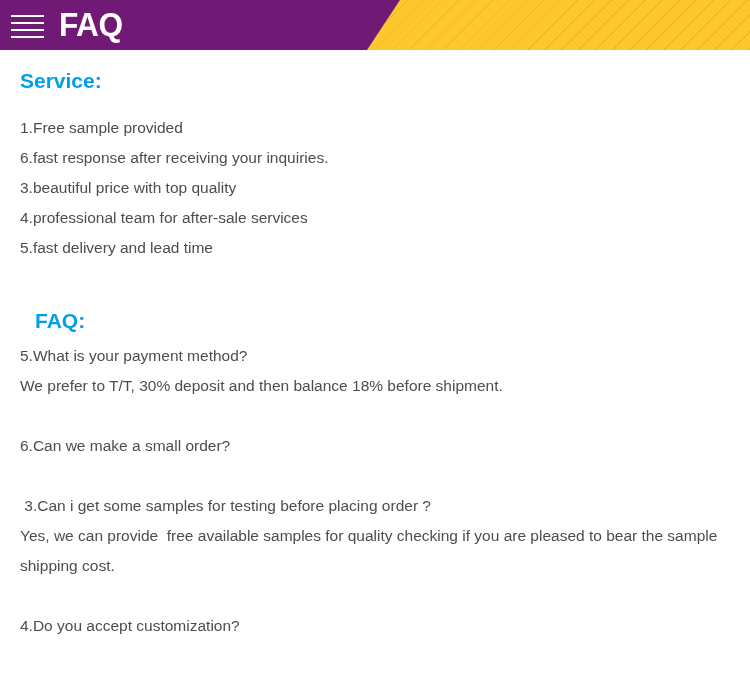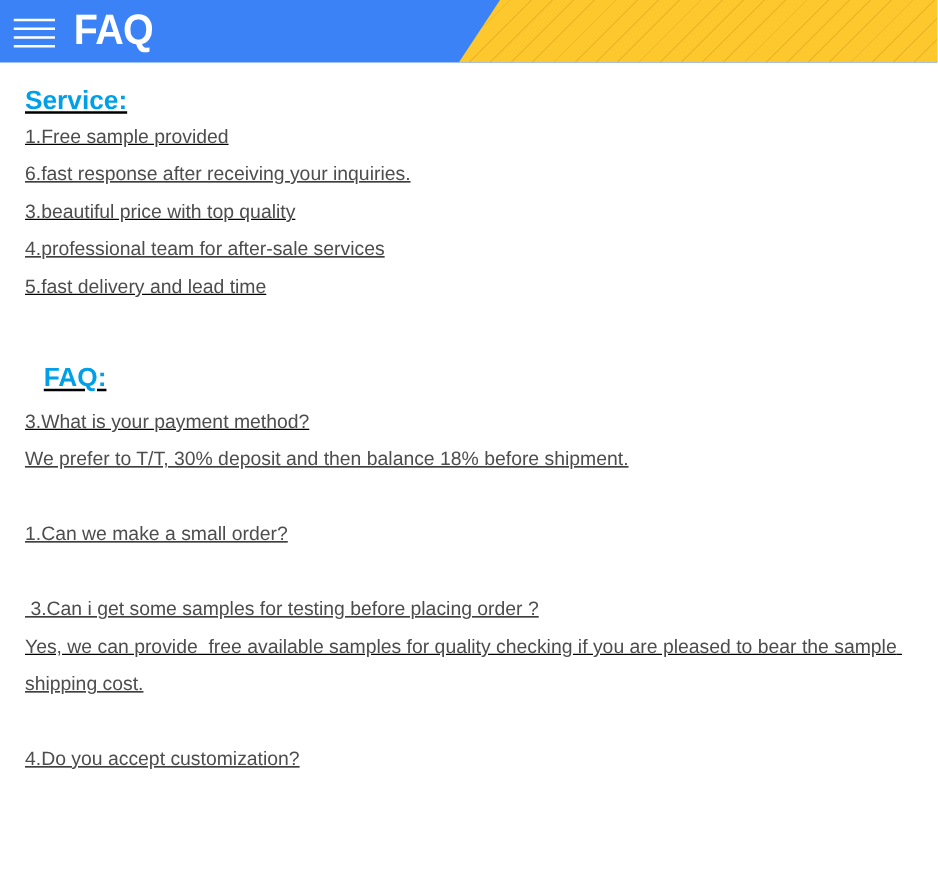--- a/index.html
+++ b/index.html
@@ -13,21 +13,21 @@
     font-family: "Liberation Sans", "DejaVu Sans", sans-serif;
     overflow: hidden;
     position: relative;
   }
 
   
   .banner {
     position: relative;
     width: 750px;
     height: 50px;
-    background: #3b82f6;
+    background: #701a75;
     overflow: hidden;
     text-align: right;
   }
   
   .banner-accent {
     position: absolute;
     top: 0;
     left: 0;
     width: 750px;
     height: 50px;
@@ -76,40 +76,39 @@
     transform-origin: left center;
     margin-top: -2px;
     white-space: nowrap;
   }
 
   
   .content {
     padding: 0 20px;
     box-sizing: border-box;
     width: 750px;
-    text-decoration: underline;
   }
   .section-heading {
     color: #00a0e9;
     font-size: 21px;
     font-weight: bold;
     letter-spacing: 0px;
   }
   #service-heading { margin: 19px 0 0 0; }
   #faq-heading { margin: 0 0 0 15px; }
 
   .line {
     color: #4d4d4d;
     font-size: 15.5px;
     line-height: 30px;
     white-space: pre;
   }
   .line.wrap { white-space: pre-wrap; }
 
-  .service-list { margin-top: 2px; }
+  .service-list { margin-top: 20px; }
   .spacer-block { height: 46px; }
   .spacer-qa { height: 30px; }
   .faq-list { margin-top: 8px; }
 </style>
 </head>
 <body>
 
 <div class="banner">
   <div class="banner-accent"></div>
   <div class="banner-inner">
@@ -137,28 +136,28 @@
   </div>
 
   <div class="spacer-block"></div>
 
   <div>
     <div id="faq-heading" class="section-heading">FAQ:</div>
 
     <div class="faq-list">
 
       <div>
-        <div class="line">3.What is your payment method?</div>
+        <div class="line">5.What is your payment method?</div>
         <div class="line wrap">We prefer to T/T, 30% deposit and then balance 18% before shipment.</div>
       </div>
 
       <div class="spacer-qa"></div>
 
       <div>
-        <div class="line">1.Can we make a small order?</div>
+        <div class="line">6.Can we make a small order?</div>
       </div>
 
       <div class="spacer-qa"></div>
 
       <div>
         <div class="line"> 3.Can i get some samples for testing before placing order ?</div>
         <div class="line wrap">Yes, we can provide  free available samples for quality checking if you are pleased to bear the sample shipping cost.</div>
       </div>
 
       <div class="spacer-qa"></div>

